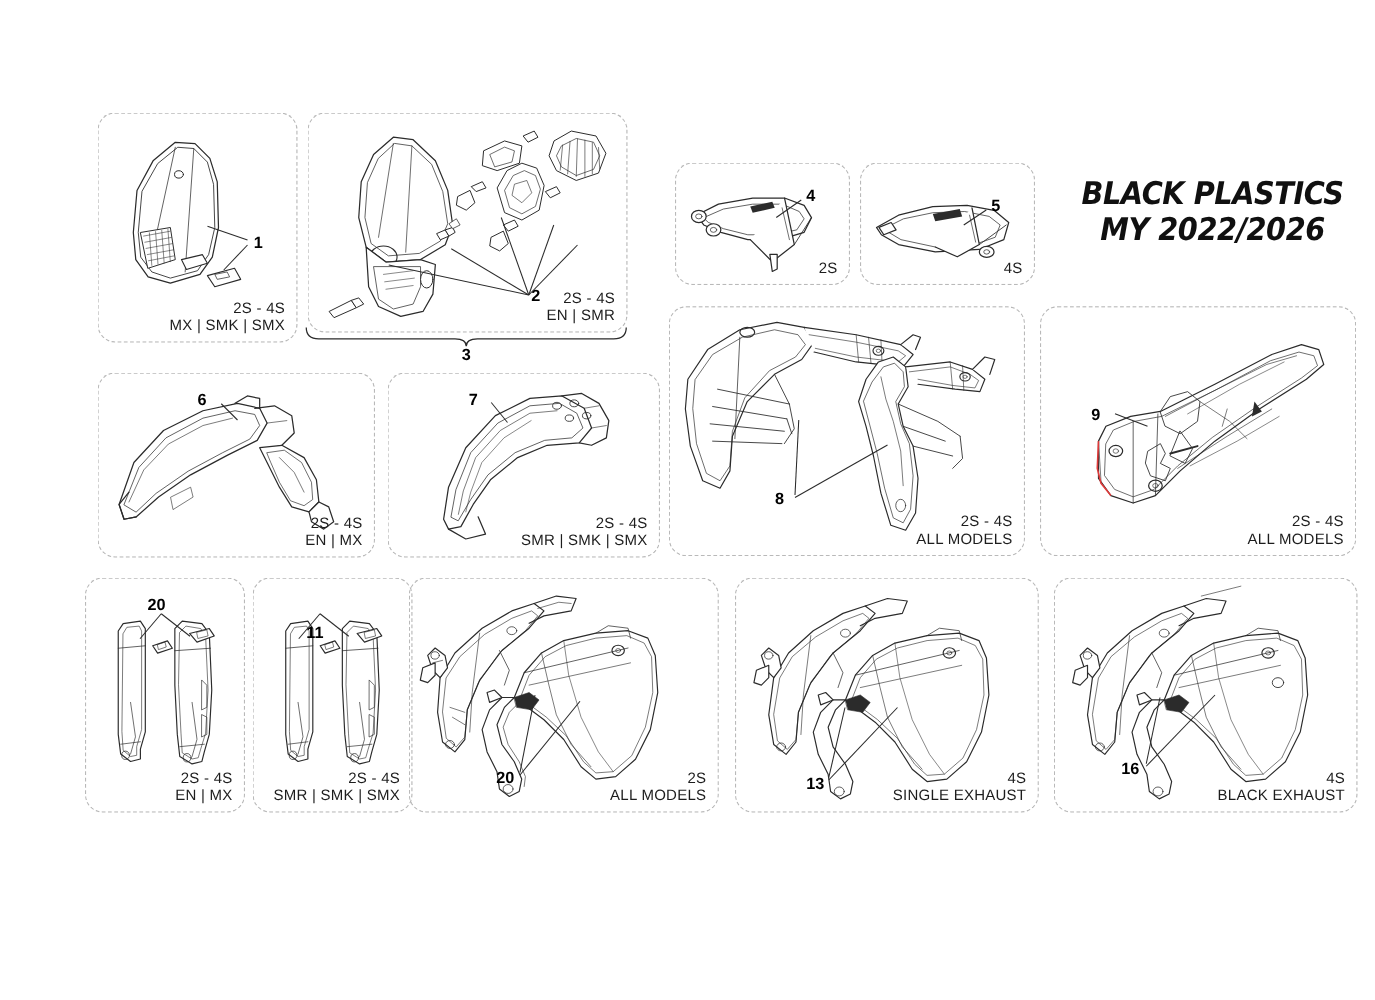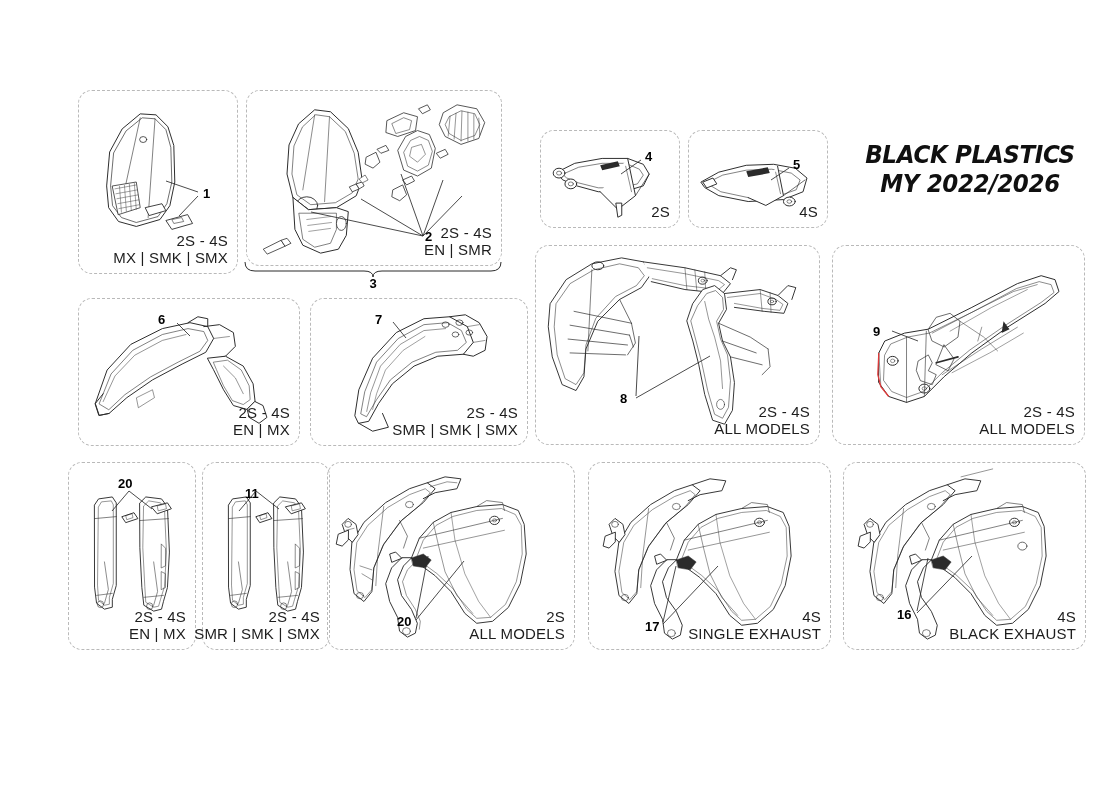--- a/index.html
+++ b/index.html
@@ -26,21 +26,21 @@
   }
   .panel-art svg{display:block;width:100%;height:100%;overflow:visible;}
 
   
   .caption{
     position:absolute;
     right:9px;bottom:6px;
     text-align:right;
     line-height:1.18;
     color:#1d1d1d;
-    font-size:15px;
+    font-size:12px;
     letter-spacing:.2px;
     white-space:nowrap;
   }
   .caption .c1{display:block;}
   .caption .c2{display:block;}
 
   
   .callout{
     position:absolute;
     font-weight:bold;
@@ -411,21 +411,21 @@
           <path d="M84 44 L100 40 L104 46 L90 51 Z"></path>
           <path d="M90 43 L98 41 L99 46 L91 48 Z" fill="none" stroke-width=".5"></path>
         </g>
       </svg>
     </div>
     <div class="caption">
       <span class="c1">2S - 4S</span>
       <span class="c2">SMR | SMK | SMX</span>
     </div>
   </div>
-  <div class="callout" style="left:245px;top:487px;">11</div>
+  <div class="callout" style="left:245px;top:499px;">11</div>
 
   <div class="panel" style="left:327px;top:462px;width:248px;height:188px;">
     <div class="panel-art">
       <svg viewBox="0 0 248 188">
         <g fill="#fff" stroke="#2b2b2b" stroke-width=".95" stroke-linejoin="round" stroke-linecap="round">
 
           <path d="M24 80 L36 60 L58 40 L82 26 L100 20 L108 26 L96 40 L74 58 L56 82 L46 106 L44 130 L36 140 L26 132 L22 108 Z"></path>
           <path d="M29 80 L40 63 L60 45 L82 32 L98 26 L103 30 L93 42 L72 60 L55 84 L46 106 L44 128 L37 136 L29 129 L26 108 Z" fill="none" stroke-width=".5"></path>
           <path d="M56 44 L50 92 L48 124" fill="none" stroke-width=".5"></path>
           <path d="M34 112 L44 118 M32 104 L44 108" fill="none" stroke-width=".5"></path>
@@ -493,21 +493,21 @@
           <path d="M88 98 L100 94 L108 100 L102 108 L90 106 Z" fill="#2b2b2b" stroke="#2b2b2b" stroke-width=".5"></path>
           <path d="M78 98 L72 92 L66 94 L68 102 Z"></path>
         </g>
       </svg>
     </div>
     <div class="caption">
       <span class="c1">4S</span>
       <span class="c2">SINGLE EXHAUST</span>
     </div>
   </div>
-  <div class="callout" style="left:645px;top:620px;">17</div>
+  <div class="callout" style="left:645px;top:620px;">13</div>
 
   <div class="panel" style="left:843px;top:462px;width:243px;height:188px;">
     <div class="panel-art">
       <svg viewBox="0 0 243 188">
         <g fill="#fff" stroke="#2b2b2b" stroke-width=".95" stroke-linejoin="round" stroke-linecap="round">
           <path d="M30 80 L42 60 L62 42 L86 28 L104 22 L112 28 L100 42 L78 60 L60 84 L50 108 L48 132 L40 142 L30 134 L26 110 Z"></path>
           <path d="M35 80 L45 63 L64 47 L86 34 L102 28 L107 32 L97 44 L76 62 L59 86 L50 108 L48 130 L41 138 L33 131 L30 110 Z" fill="none" stroke-width=".5"></path>
           <path d="M60 46 L54 94 L52 126" fill="none" stroke-width=".5"></path>
           <path d="M30 80 L24 74 L20 62 L26 56 L34 62 L36 72 Z"></path>
           <ellipse cx="26" cy="62" rx="3.4" ry="3" fill="none" stroke-width=".6"></ellipse>

